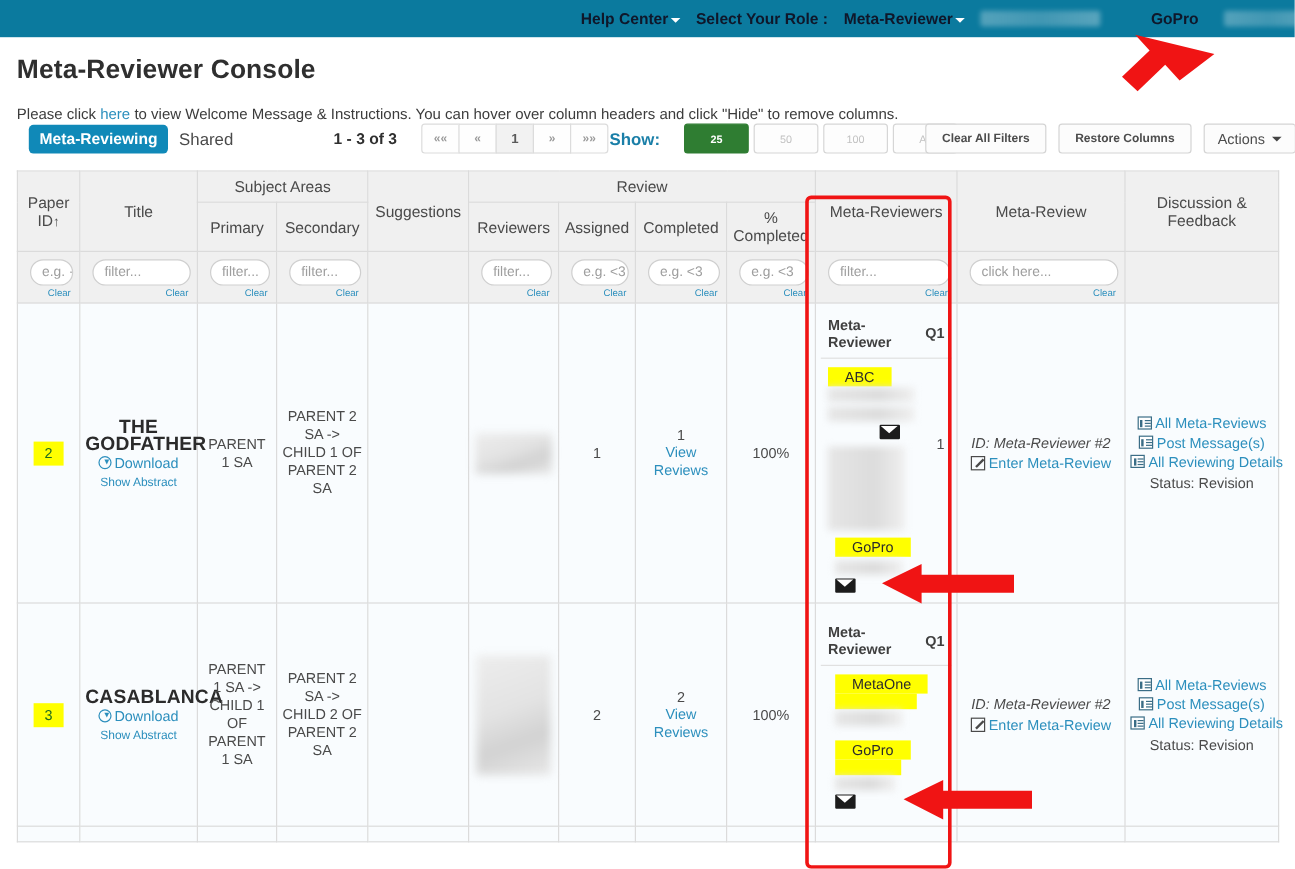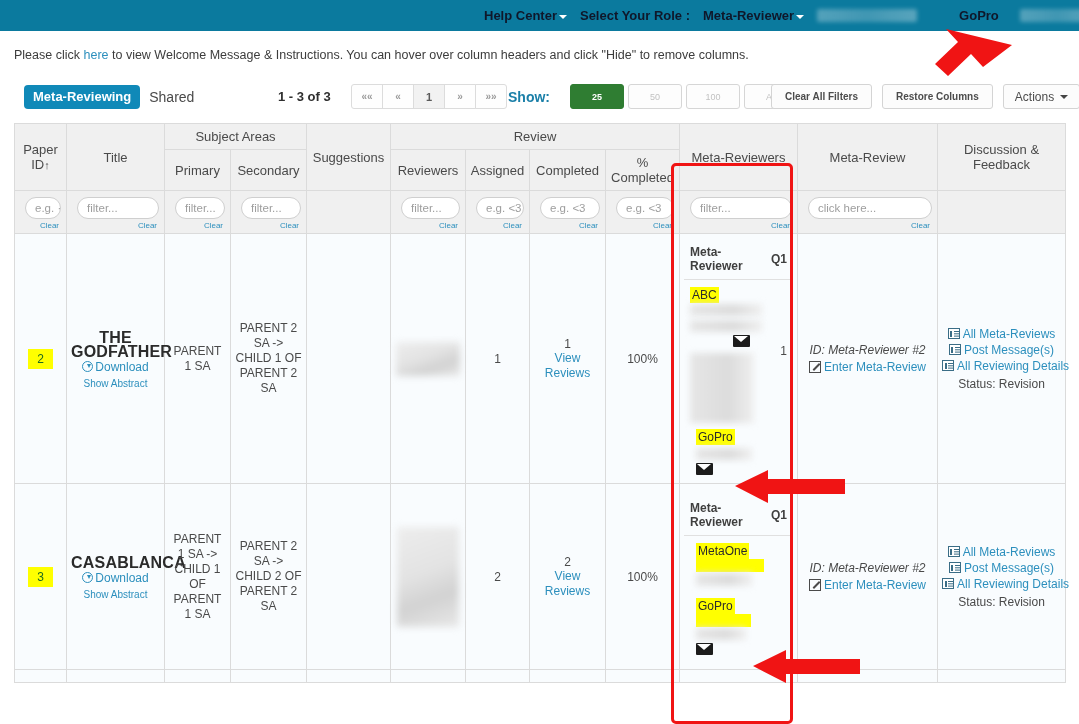--- a/index.html
+++ b/index.html
@@ -87,21 +87,20 @@
   }
   .intro {
     font-size: 12.5px;
     color: #3c3c3c;
     margin-top: 17px;
   }
   .intro a { color: #2c8fbd; text-decoration: none; }
 
   
   .toolbar {
-    margin-top: 21px;
     height: 27px;
     display: flex;
     align-items: center;
     position: relative;
     padding-left: 10px;
   }
   .badge-meta {
     background: #1089b8;
     color: #fff;
     font-size: 13px;
@@ -308,21 +307,21 @@
     border-bottom: 1px solid #e0e0e0;
   }
   .mr-head .lbl { font-size: 12px; color: #3f3f3f; line-height: 14px; text-align: left; font-weight: bold; }
   .mr-head .q { font-size: 12px; color: #3f3f3f; font-weight: bold; }
   .mr-body { position: relative; padding-top: 7px; }
   .mr-person { text-align: left; padding-left: 6px; position: relative; }
   .hl {
     background: #ffff00;
     color: #2b2b2b;
     font-size: 12px;
-    padding: 1px 2px;
+    padding: 1px 14px;
     display: inline-block;
   }
   .hl-bar { background: #ffff00; display: block; height: 13px; width: 62px; }
   .redact {
     display: block;
     background: linear-gradient(90deg,#e6e6e6,#dcdcdc 60%,#efefef);
     filter: blur(3px);
     border-radius: 1px;
   }
   .env {
@@ -422,20 +421,21 @@
     <span class="item"><span>Help Center</span><i class="caret-d"></i></span>
     <span class="item plain">Select Your Role :</span>
     <span class="item"><span>Meta-Reviewer</span><i class="caret-d"></i></span>
     <span class="blur-chip w1"></span>
     <span class="item"><span>GoPro</span></span>
     <span class="blur-chip w2"></span>
   </div>
 </div>
 
 <div class="page">
+  <h1 class="page-title">Meta-Reviewer Console</h1>
   <div class="intro">
     <span>Please click </span><a href="#">here</a><span> to view Welcome Message &amp; Instructions. You can hover over column headers and click "Hide" to remove columns.</span>
   </div>
 
   <div class="toolbar">
     <span class="badge-meta">Meta-Reviewing</span>
     <span class="shared-lbl">Shared</span>
     <span class="count-lbl">1 - 3 of 3</span>
     <div class="pager">
       <div class="pg">««</div>

